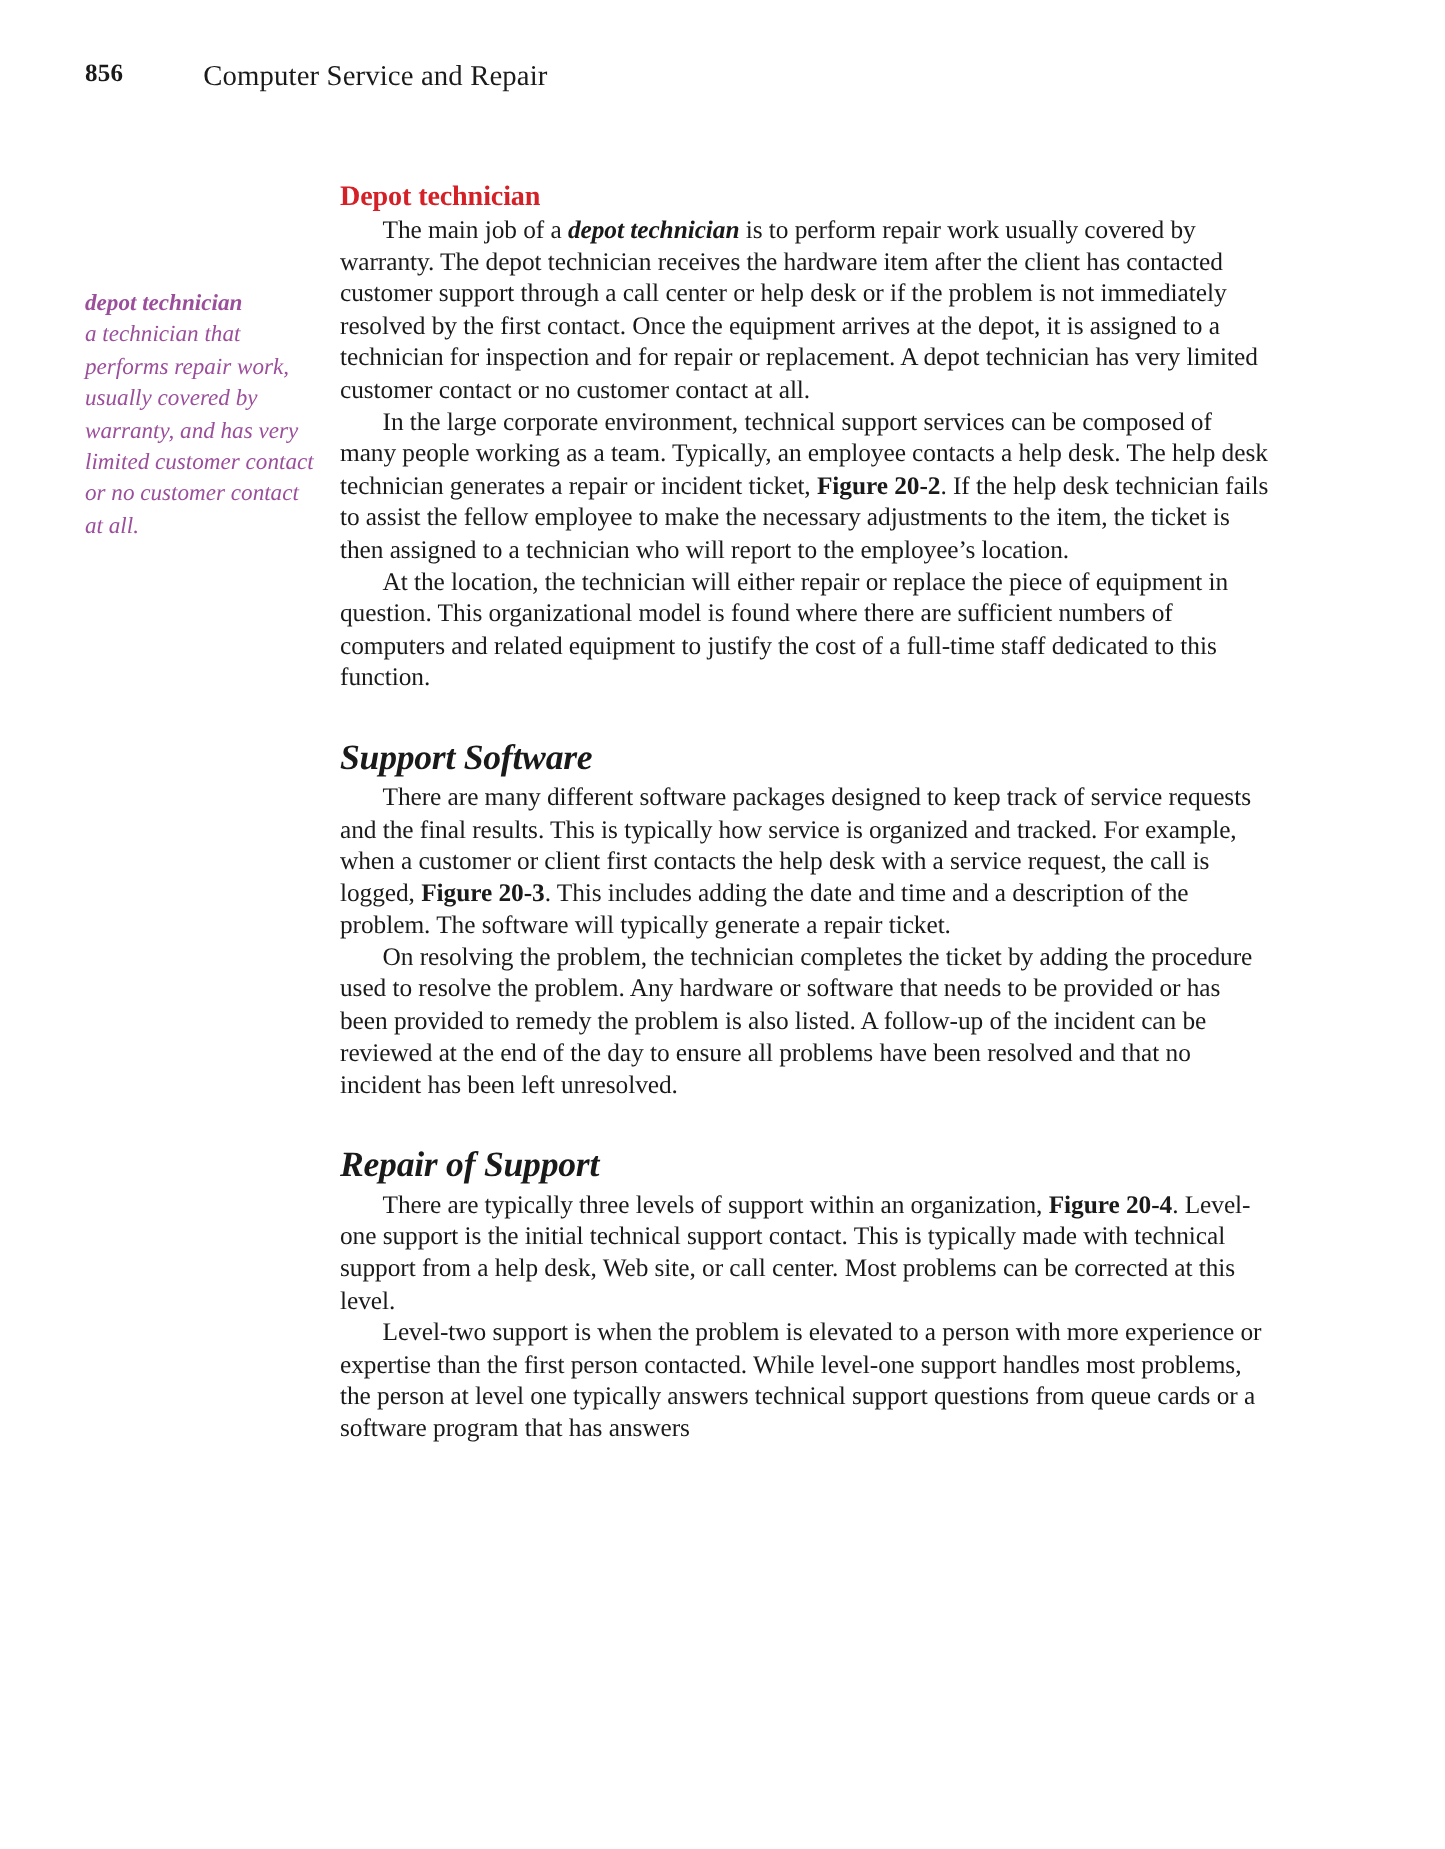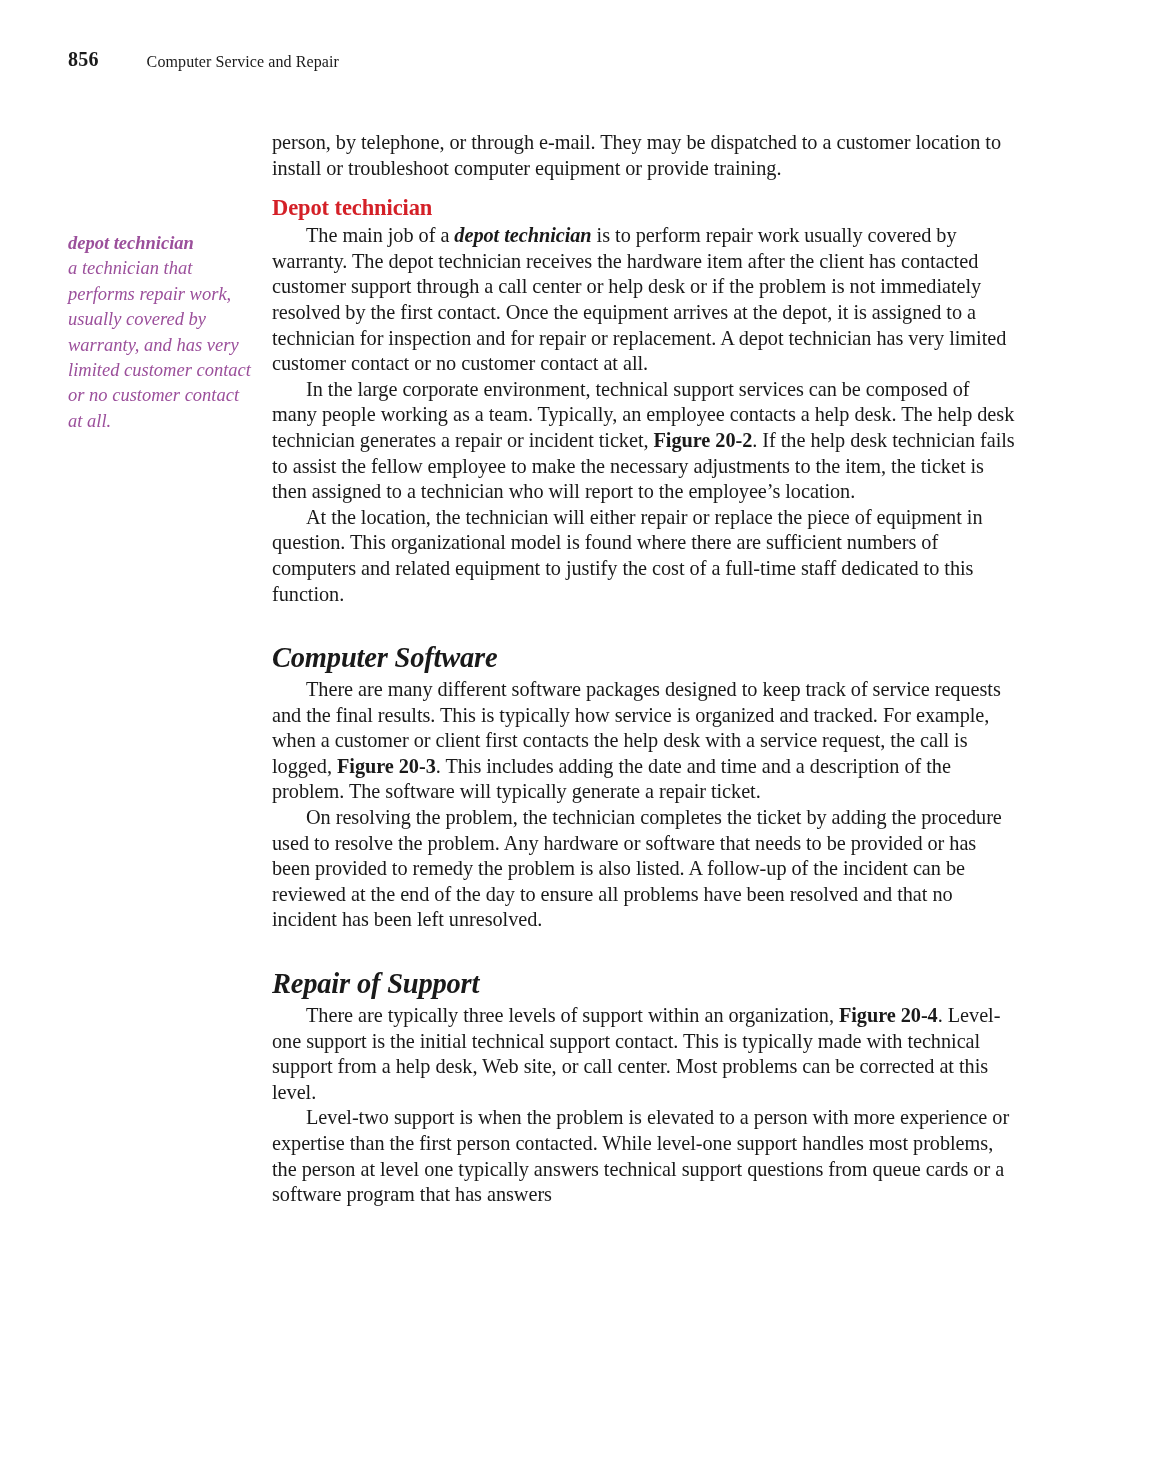--- a/index.html
+++ b/index.html
@@ -21,33 +21,33 @@
     width: 1156px;
     height: 1479px;
   }
 
   
   .running-head {
     position: absolute;
     left: 68px;
     top: 48px;
     display: flex;
-    align-items: flex-end;
+    align-items: flex-start;
     font-family: "Liberation Serif", "DejaVu Serif", serif;
   }
   .running-head .folio {
     font-size: 20px;
     font-weight: bold;
     color: #1a1a1a;
     letter-spacing: 0.2px;
   }
   .running-head .head-title {
-    font-size: 16px;
+    font-size: 23px;
     color: #1a1a1a;
-    margin-left: 48px;
+    margin-left: 64px;
     letter-spacing: 0.1px;
   }
 
   
   .margin-note {
     position: absolute;
     left: 68px;
     top: 231px;
     width: 186px;
     color: #9B4F9B;
@@ -117,32 +117,31 @@
     <span class="head-title">Computer Service and Repair</span>
   </div>
 
   <div class="margin-note">
     <span class="term">depot technician</span>
     <span class="definition">a technician that performs repair work, usually covered by warranty, and has very limited customer contact or no customer contact at all.</span>
   </div>
 
   <div class="column">
 
-    <p class="body">person, by telephone, or through e-mail. They may be dispatched to a customer location to install or troubleshoot computer equipment or provide training.</p>
 
     <h3 class="sub-head">Depot technician</h3>
 
     <p class="body indent"><span>The main job of a </span><span class="bi">depot technician</span><span> is to perform repair work usually covered by warranty. The depot technician receives the hardware item after the client has contacted customer support through a call center or help desk or if the problem is not immediately resolved by the first contact. Once the equipment arrives at the depot, it is assigned to a technician for inspection and for repair or replacement. A depot technician has very limited customer contact or no customer contact at all.</span></p>
 
 
     <p class="body indent"><span>In the large corporate environment, technical support services can be composed of many people working as a team. Typically, an employee contacts a help desk. The help desk technician generates a repair or incident ticket, </span><span class="b">Figure 20-2</span><span>. If the help desk technician fails to assist the fellow employee to make the necessary adjustments to the item, the ticket is then assigned to a technician who will report to the employee’s location.</span></p>
 
     <p class="body indent">At the location, the technician will either repair or replace the piece of equipment in question. This organizational model is found where there are sufficient numbers of computers and related equipment to justify the cost of a full-time staff dedicated to this function.</p>
 
-    <h2 class="section-head">Computer Software</h2>
+    <h2 class="section-head">Support Software</h2>
 
     <p class="body indent"><span>There are many different software packages designed to keep track of service requests and the final results. This is typically how service is organized and tracked. For example, when a customer or client first contacts the help desk with a service request, the call is logged, </span><span class="b">Figure 20-3</span><span>. This includes adding the date and time and a description of the problem. The software will typically generate a repair ticket.</span></p>
 
 
     <p class="body indent">On resolving the problem, the technician completes the ticket by adding the procedure used to resolve the problem. Any hardware or software that needs to be provided or has been provided to remedy the problem is also listed. A follow-up of the incident can be reviewed at the end of the day to ensure all problems have been resolved and that no incident has been left unresolved.</p>
 
     <h2 class="section-head">Repair of Support</h2>
 
     <p class="body indent"><span>There are typically three levels of support within an organization, </span><span class="b">Figure 20-4</span><span>. Level-one support is the initial technical support contact. This is typically made with technical support from a help desk, Web site, or call center. Most problems can be corrected at this level.</span></p>
 

